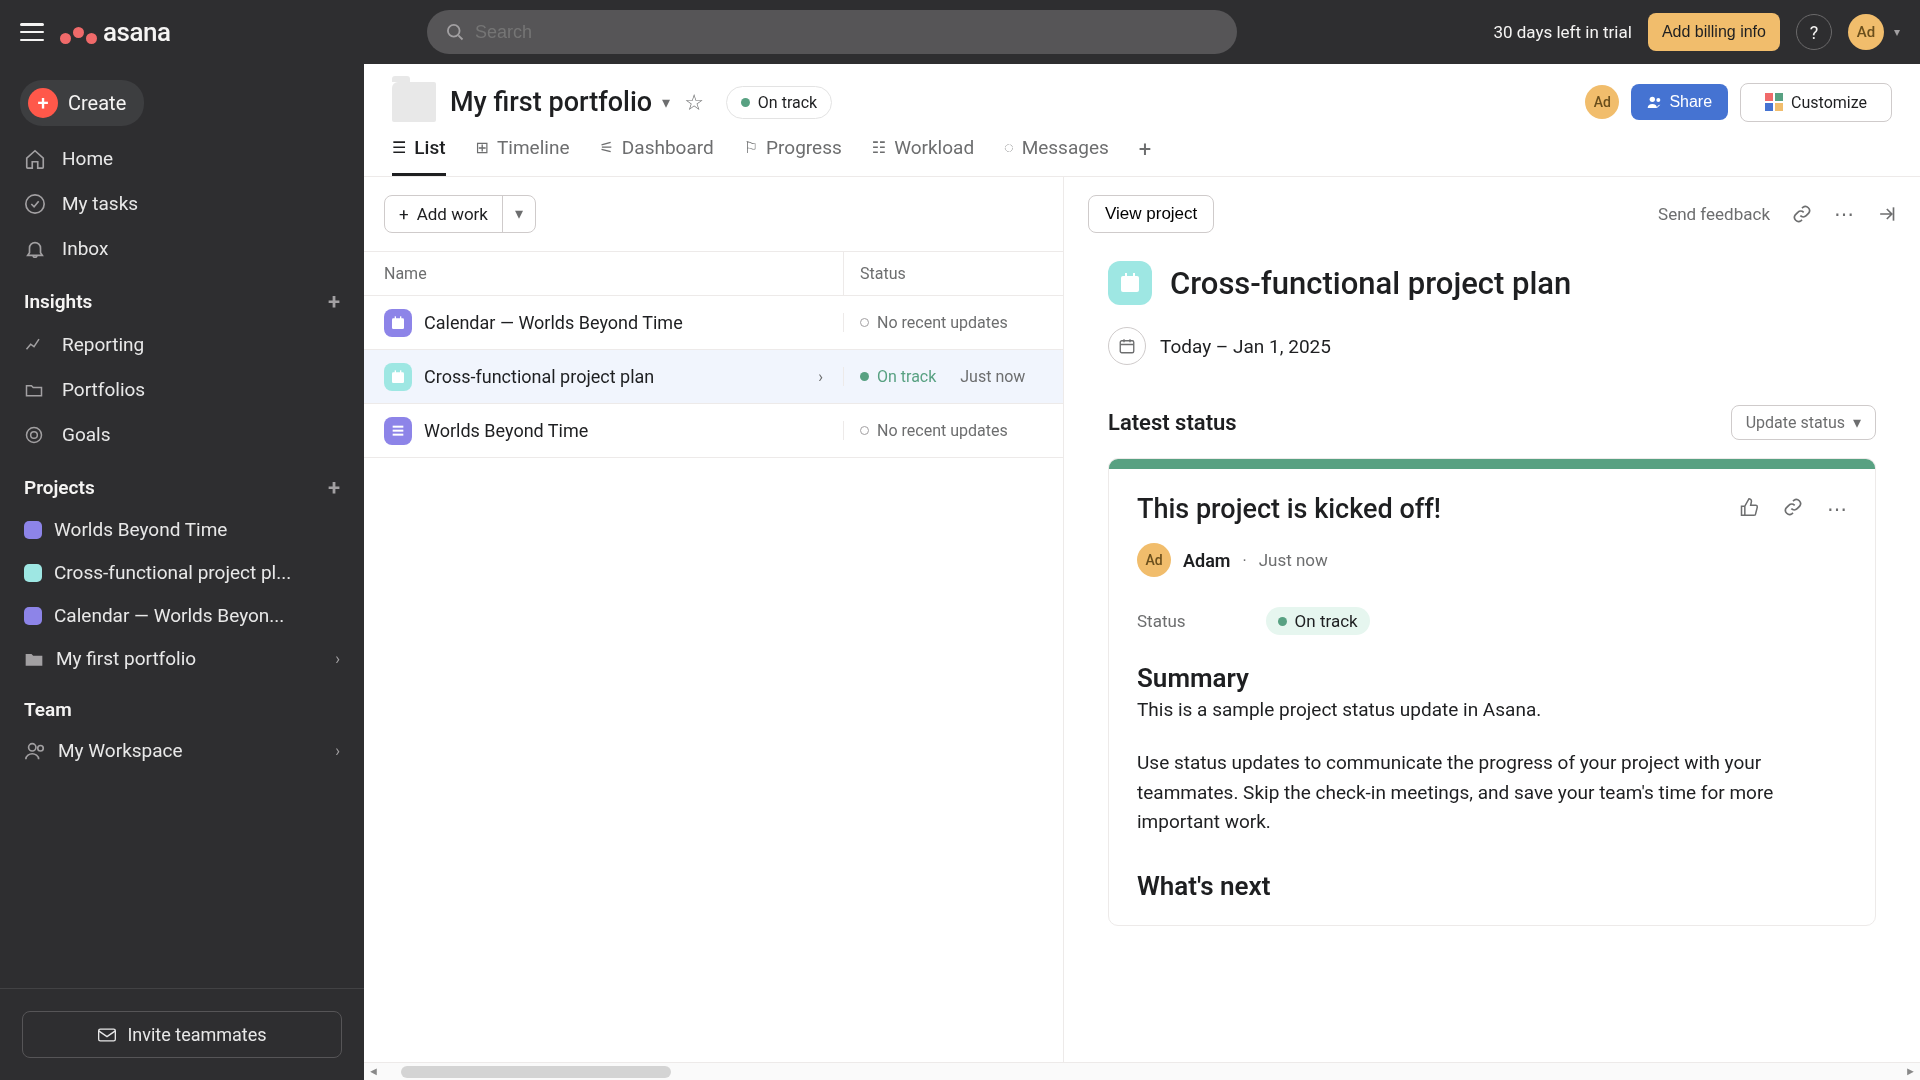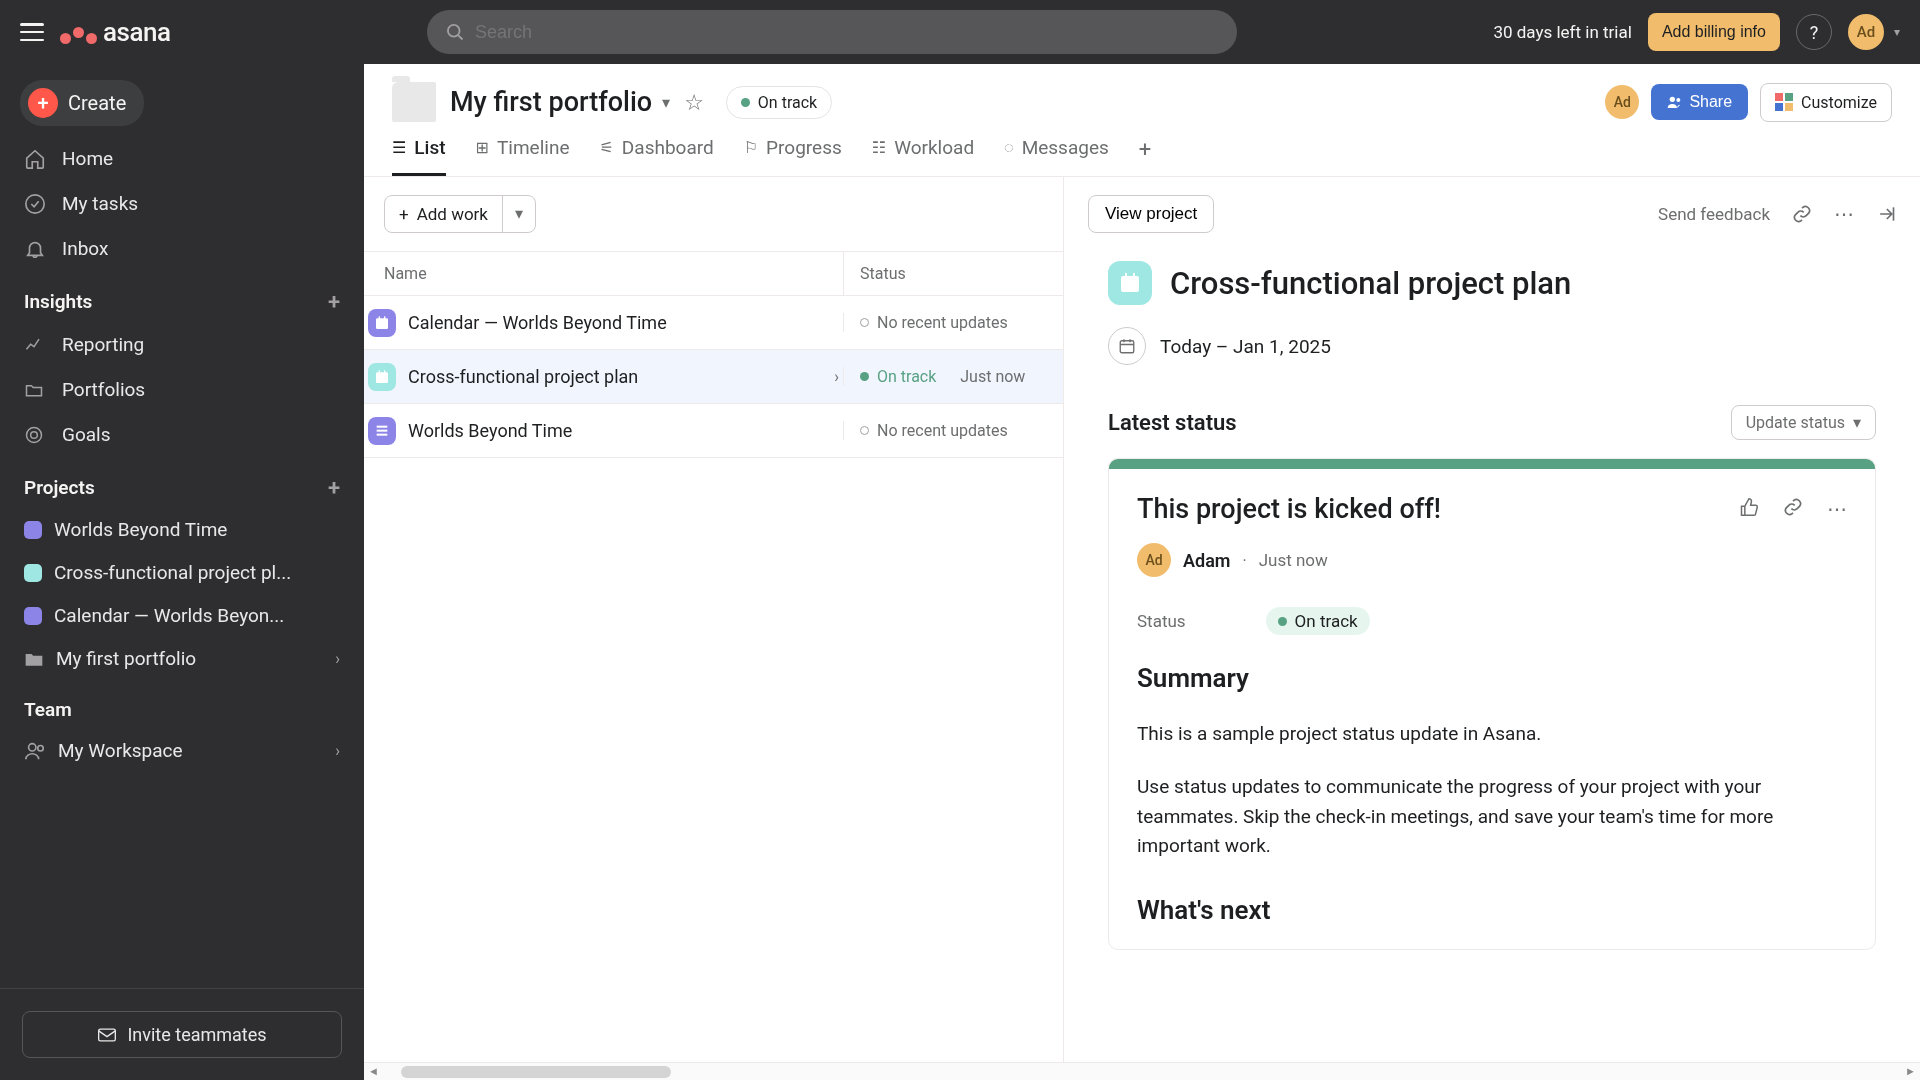--- a/index.html
+++ b/index.html
@@ -49,21 +49,21 @@
 .port-icon { width:44px; height:40px; background:#e8e8e8; border-radius:6px 2px 2px 2px; position:relative; }
 .port-icon:before { content:""; position:absolute; top:-6px; left:0; width:18px; height:6px; background:#e8e8e8; border-radius:3px 3px 0 0; }
 .port-title { font-size:27px; font-weight:500; }
 .port-caret { color:#6d6e6f; font-size:16px; cursor:pointer; margin-left:-4px; }
 .star { color:#6d6e6f; font-size:22px; cursor:pointer; }
 .status-pill { display:inline-flex; align-items:center; gap:8px; border:1px solid #e3e3e3; border-radius:18px; padding:6px 14px; font-size:16px; color:#1e1f21; margin-left:8px; }
 .dot-green { width:9px; height:9px; border-radius:50%; background:#58a182; }
 .port-header-right { margin-left:auto; display:flex; align-items:center; gap:12px; }
 .avatar-sm { width:34px; height:34px; border-radius:50%; background:#f1bd6c; color:#6b4f1c; display:flex; align-items:center; justify-content:center; font-size:14px; font-weight:500; }
 .share-btn { background:#4573d2; color:#fff; border:none; border-radius:8px; padding:9px 16px; font-size:16px; display:flex; align-items:center; gap:6px; cursor:pointer; }
-.customize-btn { border:1px solid #cfcbcb; border-radius:8px; padding:9px 14px; font-size:16px; display:flex; align-items:center; gap:8px; cursor:pointer; background:#fff; }
+.customize-btn { border:1px solid #cfcbcb; border-radius:8px; padding:9px 24px; font-size:16px; display:flex; align-items:center; gap:8px; cursor:pointer; background:#fff; }
 .cust-grid { display:grid; grid-template-columns:8px 8px; grid-template-rows:8px 8px; gap:2px; }
 .cust-grid span:nth-child(1){background:#f06a6a;} .cust-grid span:nth-child(2){background:#58a182;}
 .cust-grid span:nth-child(3){background:#4573d2;} .cust-grid span:nth-child(4){background:#f1bd6c;}
 
 
 .tabs { display:flex; align-items:center; gap:30px; padding:14px 28px 0; border-bottom:1px solid #edeae9; }
 .tab { display:flex; align-items:center; gap:8px; font-size:19px; color:#6d6e6f; padding-bottom:14px; cursor:pointer; border-bottom:3px solid transparent; }
 .tab.active { color:#1e1f21; border-bottom-color:#1e1f21; font-weight:500; }
 .tab .tico { font-size:16px; }
 .tab-plus { color:#6d6e6f; font-size:22px; padding-bottom:14px; cursor:pointer; }
@@ -73,21 +73,21 @@
 .list-pane { width:700px; border-right:1px solid #edeae9; display:flex; flex-direction:column; }
 .list-toolbar { padding:18px 20px; }
 .addwork { display:inline-flex; border:1px solid #cfcbcb; border-radius:8px; overflow:hidden; }
 .addwork .main { display:flex; align-items:center; gap:8px; padding:8px 14px; font-size:17px; cursor:pointer; border-right:1px solid #cfcbcb; }
 .addwork .dd { padding:8px 12px; cursor:pointer; color:#6d6e6f; }
 .col-head { display:flex; border-top:1px solid #edeae9; border-bottom:1px solid #edeae9; color:#6d6e6f; font-size:16px; }
 .col-head .c-name { flex:1; padding:12px 20px; }
 .col-head .c-status { width:220px; padding:12px 16px; border-left:1px solid #edeae9; }
 .row { display:flex; align-items:center; border-bottom:1px solid #edeae9; font-size:18px; height:54px; cursor:pointer; }
 .row.selected { background:#f1f5fd; border-left:2px solid #4573d2; margin-left:-2px; }
-.row .c-name { flex:1; display:flex; align-items:center; gap:12px; padding:0 4px; overflow:hidden; }
+.row .c-name { flex:1; display:flex; align-items:center; gap:12px; padding:0 20px; overflow:hidden; }
 .row .c-status { width:220px; padding:0 16px; border-left:1px solid #edeae9; display:flex; align-items:center; gap:8px; color:#6d6e6f; font-size:16px; }
 .proj-square { width:28px; height:28px; border-radius:8px; display:flex; align-items:center; justify-content:center; flex-shrink:0; }
 .row-chev { margin-left:auto; color:#6d6e6f; font-size:16px; }
 .dot-hollow { width:9px; height:9px; border-radius:50%; border:1.5px solid #a2a0a2; }
 
 
 .detail-pane { flex:1; display:flex; flex-direction:column; overflow-y:auto; position:relative; }
 .detail-toolbar { display:flex; align-items:center; padding:18px 24px; gap:14px; }
 .vp-btn { border:1px solid #cfcbcb; border-radius:8px; padding:8px 16px; font-size:17px; cursor:pointer; background:#fff; }
 .detail-toolbar .right { margin-left:auto; display:flex; align-items:center; gap:22px; color:#6d6e6f; }
@@ -112,21 +112,21 @@
 .card-title-row { display:flex; align-items:center; }
 .card-title { font-size:27px; font-weight:500; flex:1; }
 .card-actions { display:flex; gap:24px; color:#6d6e6f; }
 .author-row { display:flex; align-items:center; gap:12px; margin-top:18px; }
 .author-name { font-weight:600; font-size:18px; }
 .author-time { color:#6d6e6f; font-size:17px; }
 .status-line { display:flex; align-items:center; gap:80px; margin-top:30px; }
 .status-label { color:#6d6e6f; font-size:17px; }
 .status-badge { background:#e6f6ef; color:#1e1f21; border-radius:14px; padding:4px 12px; font-size:17px; display:flex; align-items:center; gap:8px; }
 .summary-h { font-size:26px; font-weight:600; margin-top:28px; }
-.summary-p { font-size:19px; line-height:1.55; margin-top:26px; color:#1e1f21; }
+.summary-p { font-size:19px; line-height:1.55; margin-top:2px; color:#1e1f21; }
 .whats-next { font-size:26px; font-weight:600; margin-top:34px; }
 
 .hscroll { position:absolute; bottom:0; left:0; right:0; height:18px; background:#fafafa; border-top:1px solid #edeae9; display:flex; align-items:center; }
 .hscroll .thumb { height:12px; width:270px; background:#d4d4d4; border-radius:6px; margin-left:18px; }
 .hscroll .arr { font-size:11px; color:#888; padding:0 4px; }
 
 svg { display:block; }
 </style>
 </head>
 <body>

